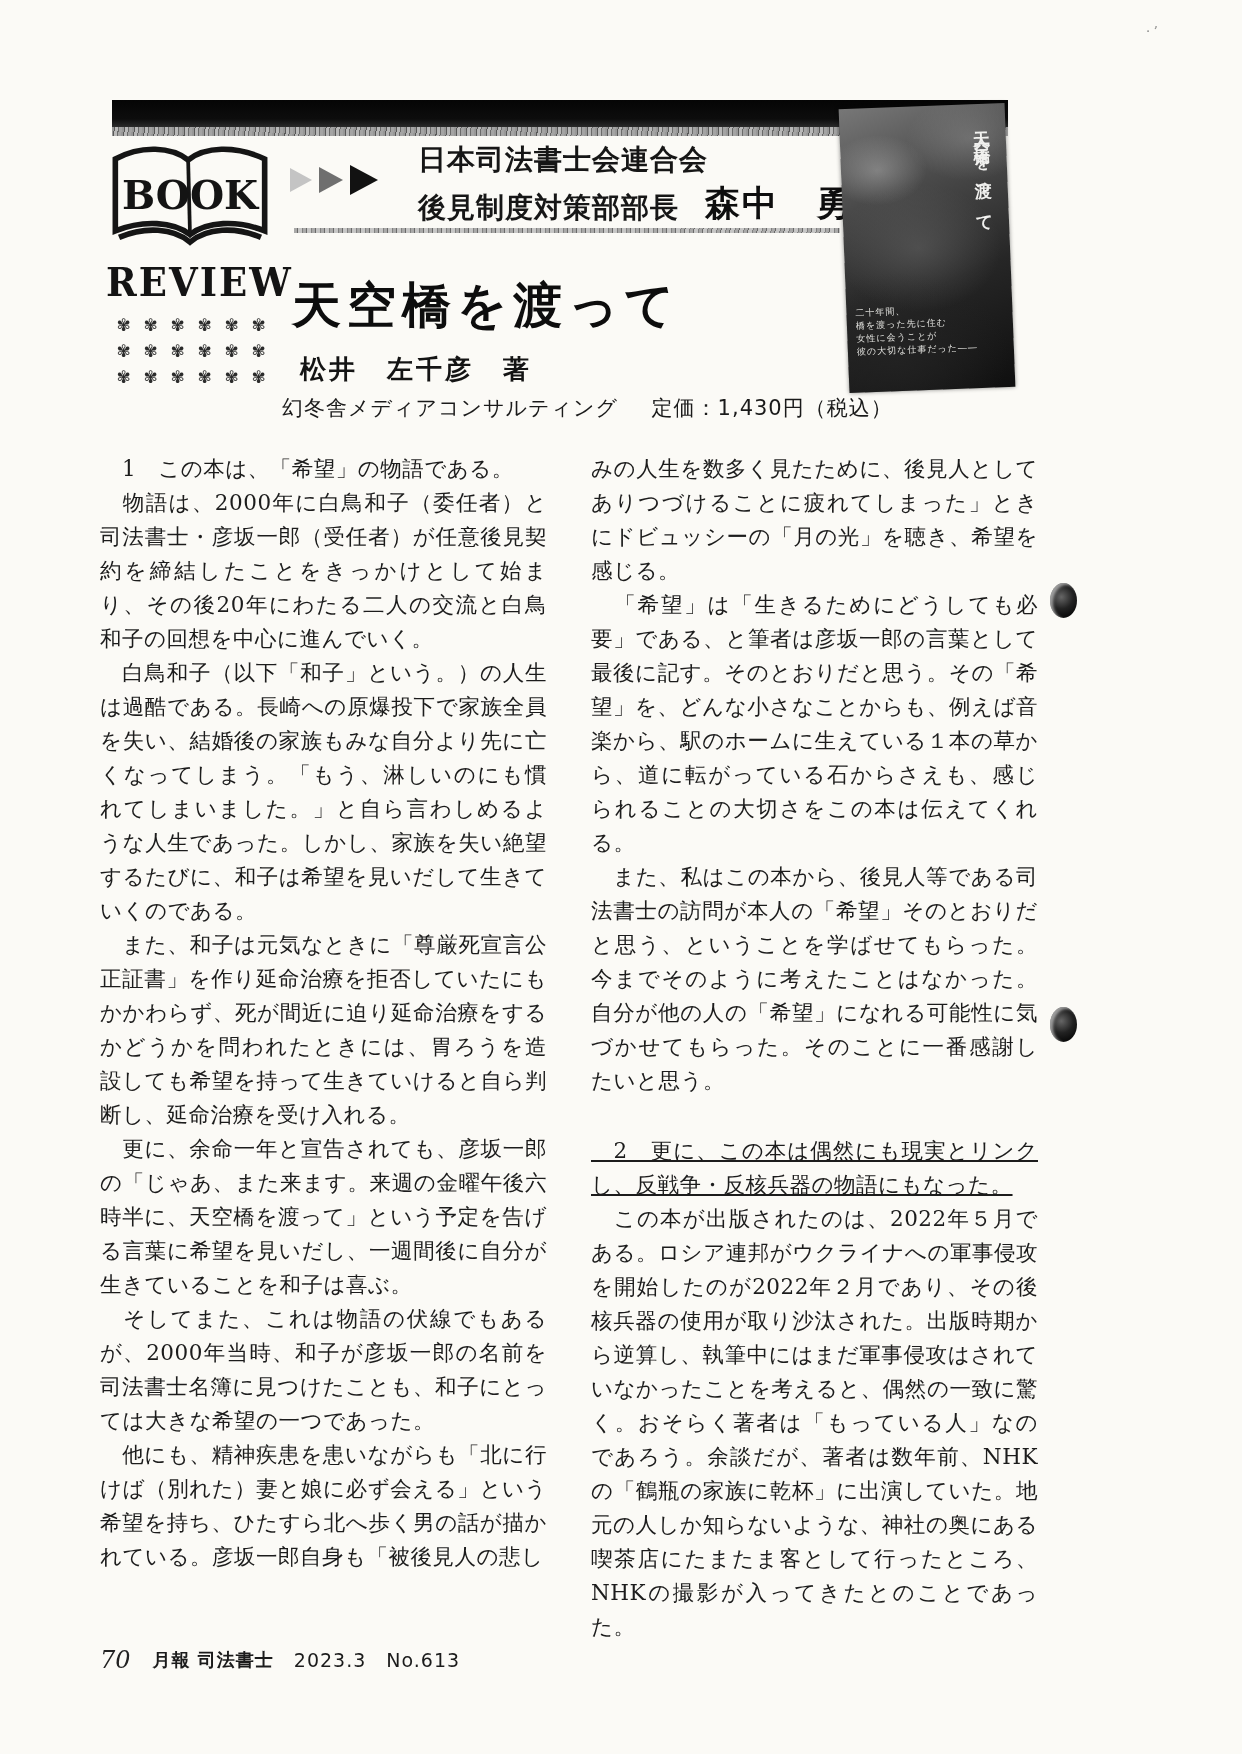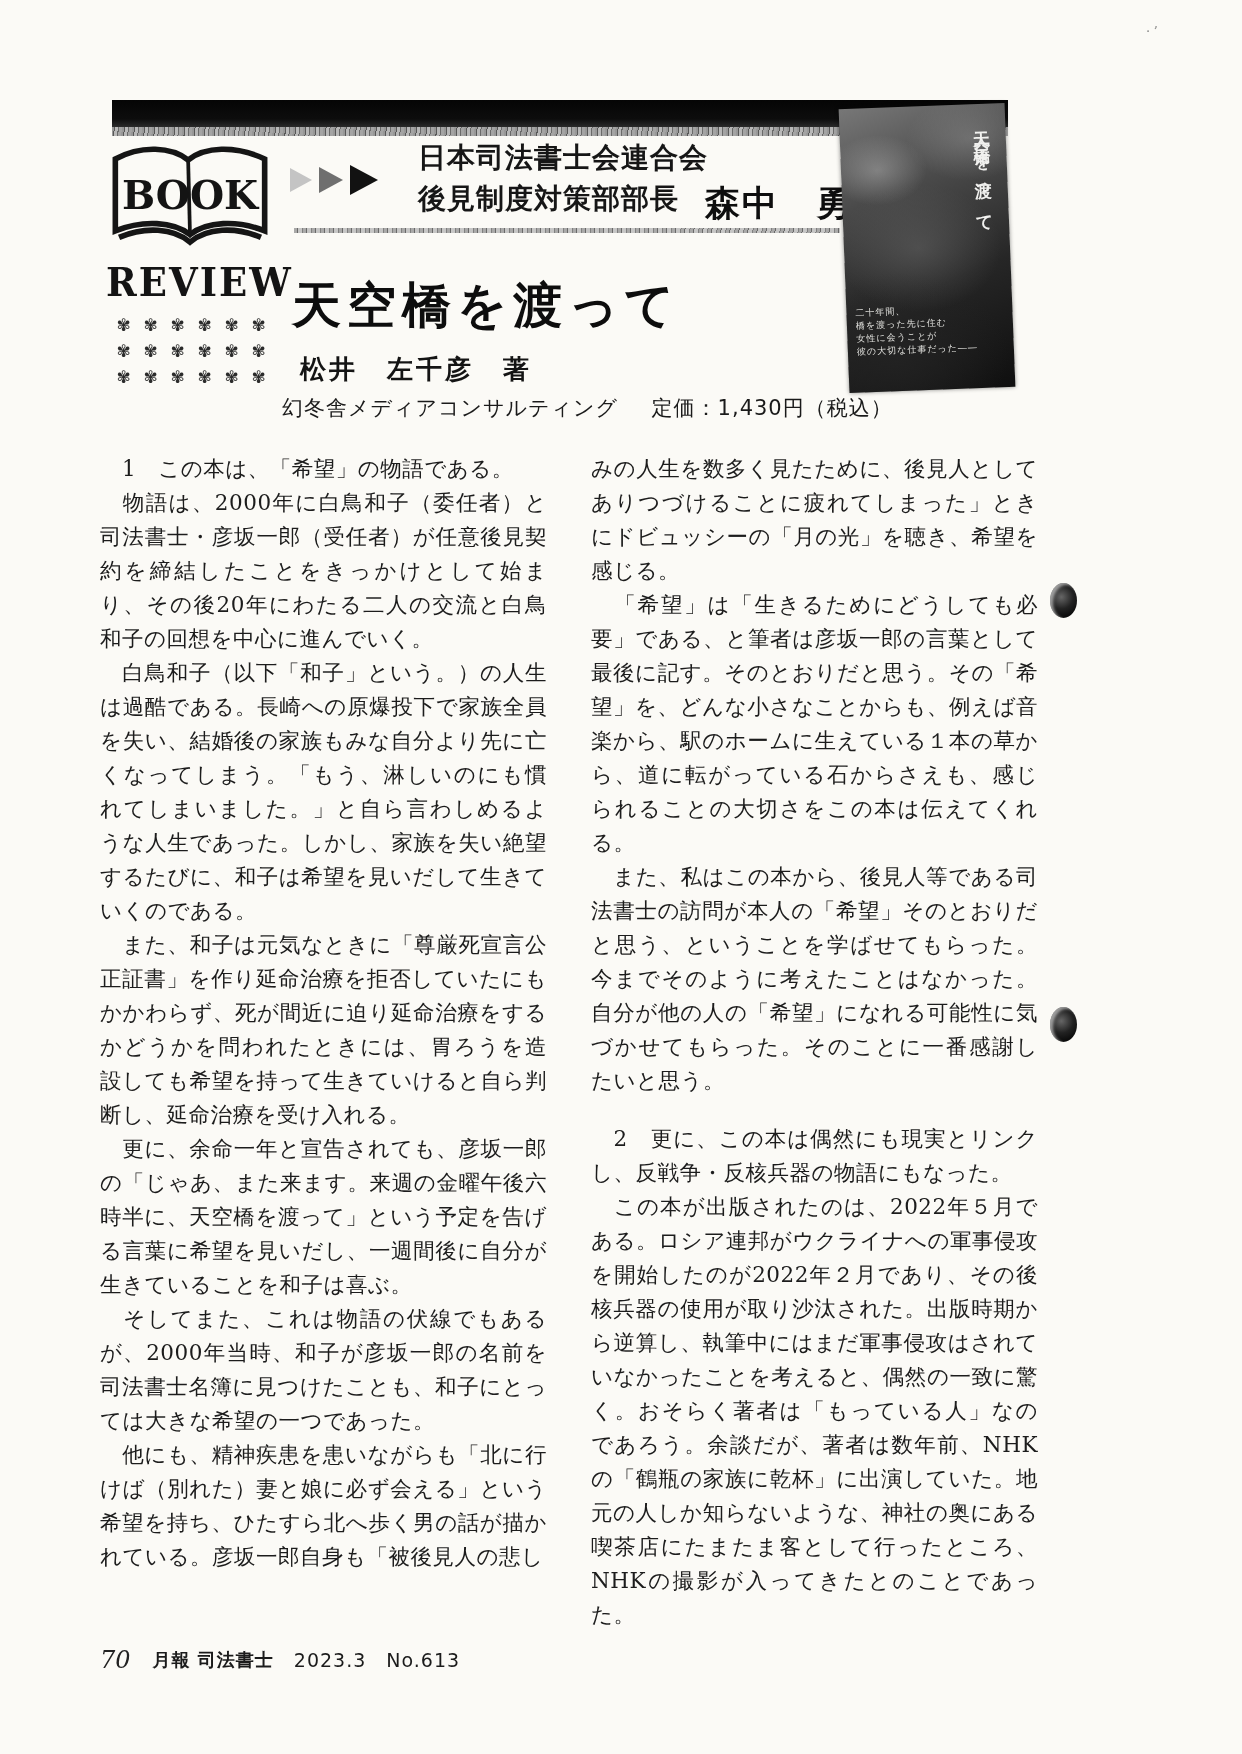--- a/index.html
+++ b/index.html
@@ -30,23 +30,23 @@
     margin-top:2px; color:#141414; transform:scaleY(1.05);
   }
   .ornament-grid {
     margin-top:16px; display:grid; grid-template-columns:repeat(6,1fr);
     row-gap:9px; column-gap:0; padding:0 4px;
   }
   .flower { font-family:"DejaVu Sans","Liberation Sans",sans-serif; font-size:17px; line-height:17px; color:#2b2b2b; }
 
   
   .arrows-svg { position:absolute; left:288px; top:162px; width:92px; height:36px; }
-  .affil { position:absolute; left:418px; top:142px; font-family:Liberation Mono, monospace; }
+  .affil { position:absolute; left:418px; top:142px; font-family:Liberation Serif, serif; }
   .affil-org  { font-size:28px; line-height:36px; letter-spacing:1px; font-weight:600; color:#161616; }
-  .affil-line2 { display:flex; align-items:flex-start; margin-top:2px; }
+  .affil-line2 { display:flex; align-items:flex-end; margin-top:2px; }
   .affil-role { font-size:28px; letter-spacing:1px; font-weight:600; color:#161616; }
   .reviewer-name { font-size:35px; font-weight:bold; letter-spacing:2px; margin-left:26px; color:#0e0e0e; }
 
   .separator {
     position:absolute; left:294px; top:228px; width:546px; height:5px;
     background:repeating-linear-gradient(93deg,#9b9b9b 0 3px,#4f4f4f 3px 4px,#bdbdbd 4px 8px,#6a6a6a 8px 9px);
     opacity:.85;
   }
 
   
@@ -89,21 +89,21 @@
   .columns {
     position:absolute; left:100px; top:452px; width:938px;
     display:flex; gap:44px;
   }
   .column { flex:1; }
   .para {
     margin:0; font-size:21.5px; line-height:34px;
     text-align:justify; text-justify:inter-ideograph;
     letter-spacing:.5px; color:#1c1c1c;
   }
-  .para.gap { margin-top:24px; }
+  .para.gap { margin-top:36px;text-decoration:underline; }
 
   
   .footer { position:absolute; left:100px; top:1646px; display:flex; align-items:center; }
   .pgnum { font-style:italic; font-size:24px; color:#222; }
   .journal { margin-left:22px; font-family:"DejaVu Sans","Liberation Sans",sans-serif; font-weight:bold; font-size:18px; letter-spacing:1px; }
   .issue { margin-left:20px; font-family:"DejaVu Sans","Liberation Sans",sans-serif; font-size:19px; letter-spacing:1px; }
 
   
   .blemish {
     position:absolute; width:27px; height:35px; border-radius:50%;

